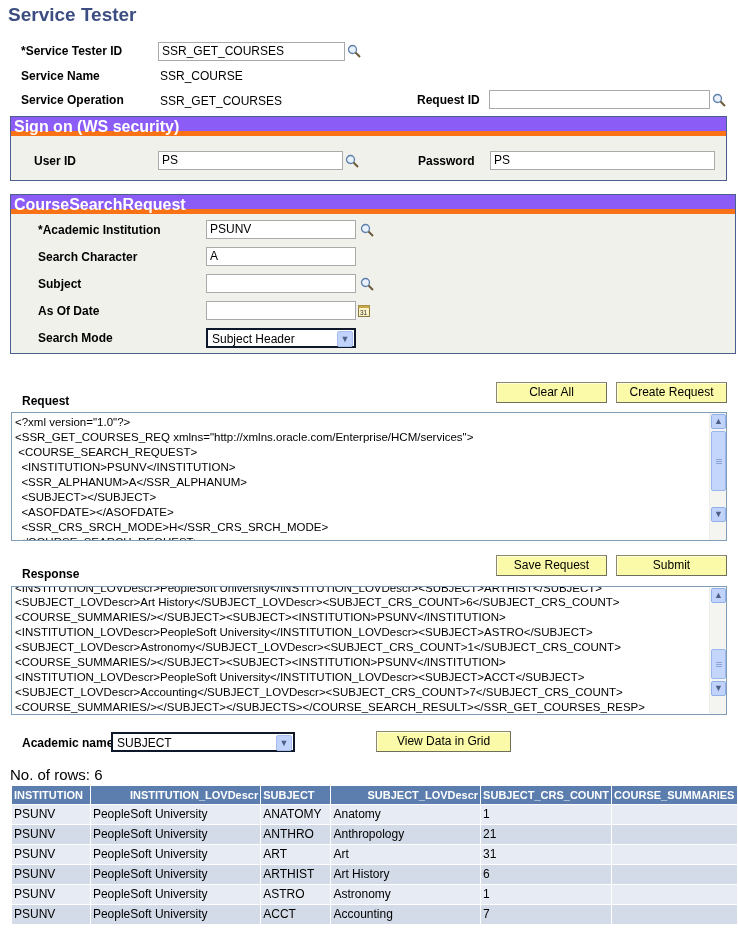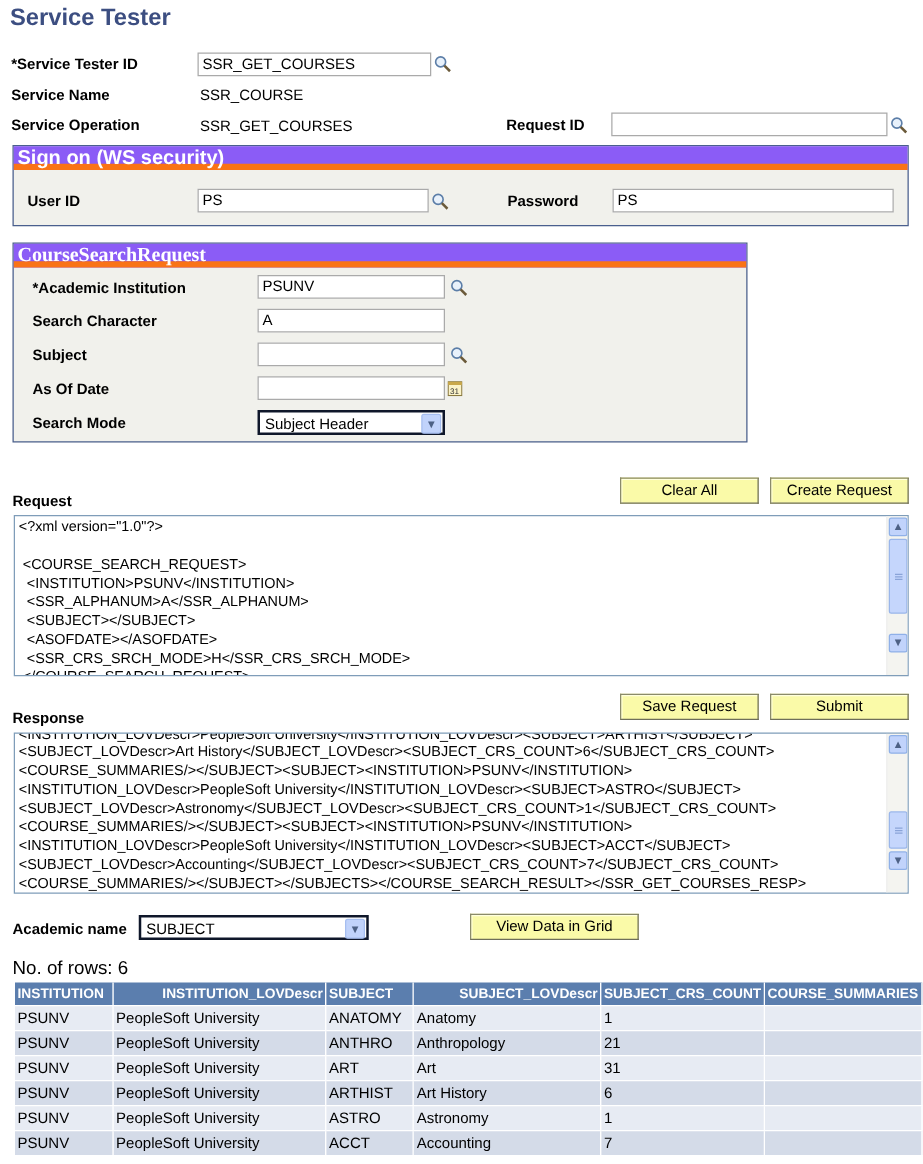--- a/index.html
+++ b/index.html
@@ -3,21 +3,21 @@
 <meta charset="utf-8">
 <style>
   * { box-sizing: border-box; }
   body {
     margin: 0; padding: 0; width: 738px; height: 931px; overflow: hidden;
     background: #ffffff; font-family: "Liberation Sans", sans-serif; font-size: 12px; color: #000;
     position: relative;
   }
   .abs { position: absolute; }
   .title { left: 8px; top: 4px; font-size: 19px; font-weight: bold; color: #3c4e81; }
-  .lbl { font-size: 12px; font-weight: bold; color: #000; white-space: nowrap; }
+  .lbl { font-size: 12px; font-weight: bold; color: #000; white-space: nowrap; margin-left: 12px; }
   .val { font-size: 12px; color: #000; white-space: nowrap; }
   .inp {
     height: 19px; border: 1px solid #aaa; background: #fff; font-family: "Liberation Sans", sans-serif;
     font-size: 12px; padding: 1px 3px; line-height: 15px; white-space: nowrap; overflow: hidden;
   }
   .lookup { width: 14px; height: 14px; }
   .panel { border: 1px solid #4a5f8e; background: #f1f1ec; }
   .panel-hdr {
     background: #8b5cf6; color: #fff; font-weight: bold; font-size: 16px; height: 19px;
     line-height: 19px; padding-left: 3px; border-bottom: 5px solid #f97316;
@@ -91,21 +91,21 @@
 </div>
 <div class="abs lbl" style="left:22px;top:154px;">User ID</div>
 <div class="abs inp" style="left:158px;top:151px;width:185px;">PS</div>
 <svg class="abs lookup" style="left:345px;top:154px;" viewBox="0 0 14 14">
     <circle cx="5.5" cy="5.5" r="4" fill="#e8f1fb" stroke="#5c7ea8" stroke-width="1.3"></circle>
     <line x1="8.5" y1="8.5" x2="13" y2="13" stroke="#6b5a3a" stroke-width="2"></line>
   </svg>
 <div class="abs lbl" style="left:406px;top:154px;">Password</div>
 <div class="abs inp" style="left:490px;top:151px;width:225px;">PS</div>
 
-<div class="abs panel" style="left:10px;top:194px;width:588px;height:160px;font-family:Liberation Serif, serif;">
+<div class="abs panel" style="left:10px;top:194px;width:726px;height:160px;">
   <div class="panel-hdr">CourseSearchRequest</div>
 </div>
 <div class="abs lbl" style="left:26px;top:223px;">*Academic Institution</div>
 <div class="abs inp" style="left:206px;top:220px;width:150px;">PSUNV</div>
 <svg class="abs lookup" style="left:360px;top:223px;" viewBox="0 0 14 14">
     <circle cx="5.5" cy="5.5" r="4" fill="#e8f1fb" stroke="#5c7ea8" stroke-width="1.3"></circle>
     <line x1="8.5" y1="8.5" x2="13" y2="13" stroke="#6b5a3a" stroke-width="2"></line>
   </svg>
 
 <div class="abs lbl" style="left:26px;top:250px;">Search Character</div>
@@ -131,20 +131,21 @@
   <span>Subject Header</span>
   <span class="arrow">▼</span>
 </div>
 
 <div class="abs lbl" style="left:10px;top:394px;">Request</div>
 <div class="abs btn" style="left:496px;top:382px;width:111px;">Clear All</div>
 <div class="abs btn" style="left:616px;top:382px;width:111px;">Create Request</div>
 
 <div class="abs textarea" style="left:11px;top:412px;width:716px;height:129px;">
   <div class="ta-text" style="top:2px;">&lt;?xml version="1.0"?&gt;</div>
+  <div class="ta-text" style="top:17px;">&lt;SSR_GET_COURSES_REQ xmlns="http://xmlns.oracle.com/Enterprise/HCM/services"&gt;</div>
   <div class="ta-text" style="top:32px;"> &lt;COURSE_SEARCH_REQUEST&gt;</div>
   <div class="ta-text" style="top:47px;">  &lt;INSTITUTION&gt;PSUNV&lt;/INSTITUTION&gt;</div>
   <div class="ta-text" style="top:62px;">  &lt;SSR_ALPHANUM&gt;A&lt;/SSR_ALPHANUM&gt;</div>
   <div class="ta-text" style="top:77px;">  &lt;SUBJECT&gt;&lt;/SUBJECT&gt;</div>
   <div class="ta-text" style="top:92px;">  &lt;ASOFDATE&gt;&lt;/ASOFDATE&gt;</div>
   <div class="ta-text" style="top:107px;">  &lt;SSR_CRS_SRCH_MODE&gt;H&lt;/SSR_CRS_SRCH_MODE&gt;</div>
   <div class="ta-text" style="top:122px;"> &lt;/COURSE_SEARCH_REQUEST&gt;</div>
   <div class="vscroll">
     <div class="sb-arrow" style="top:1px;">▲</div>
     <div class="sb-thumb" style="top:18px;height:60px;">

